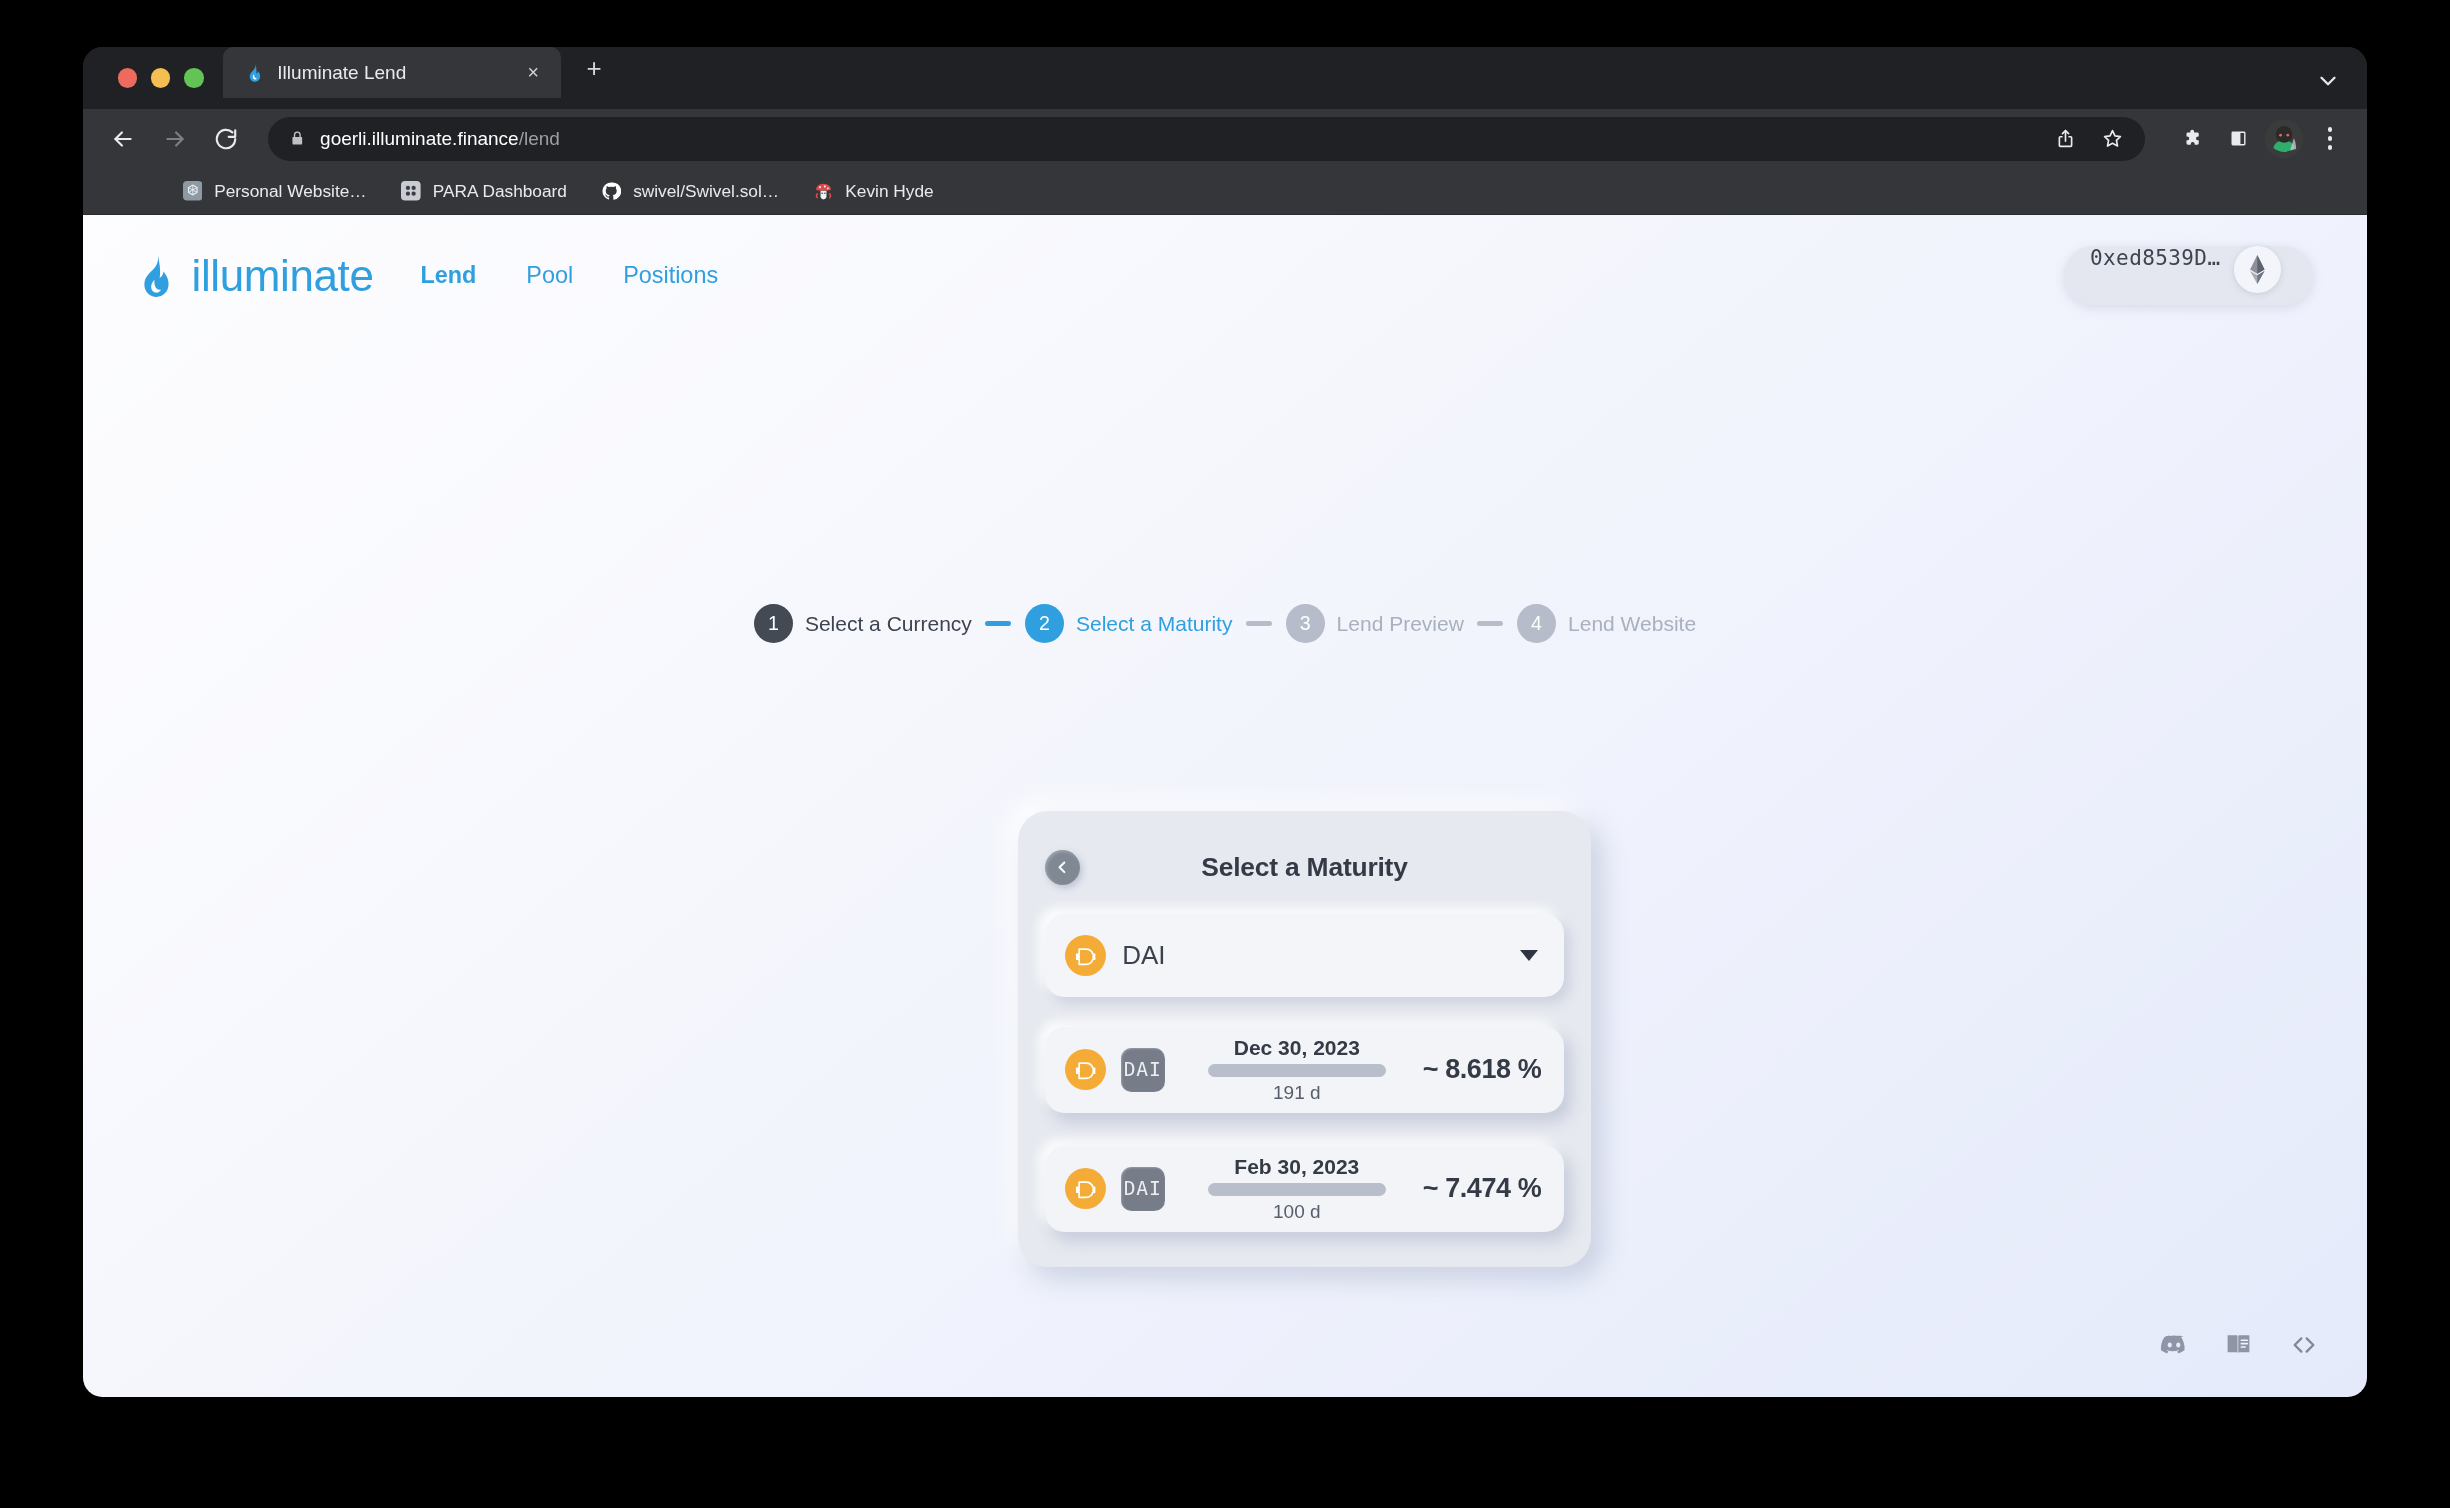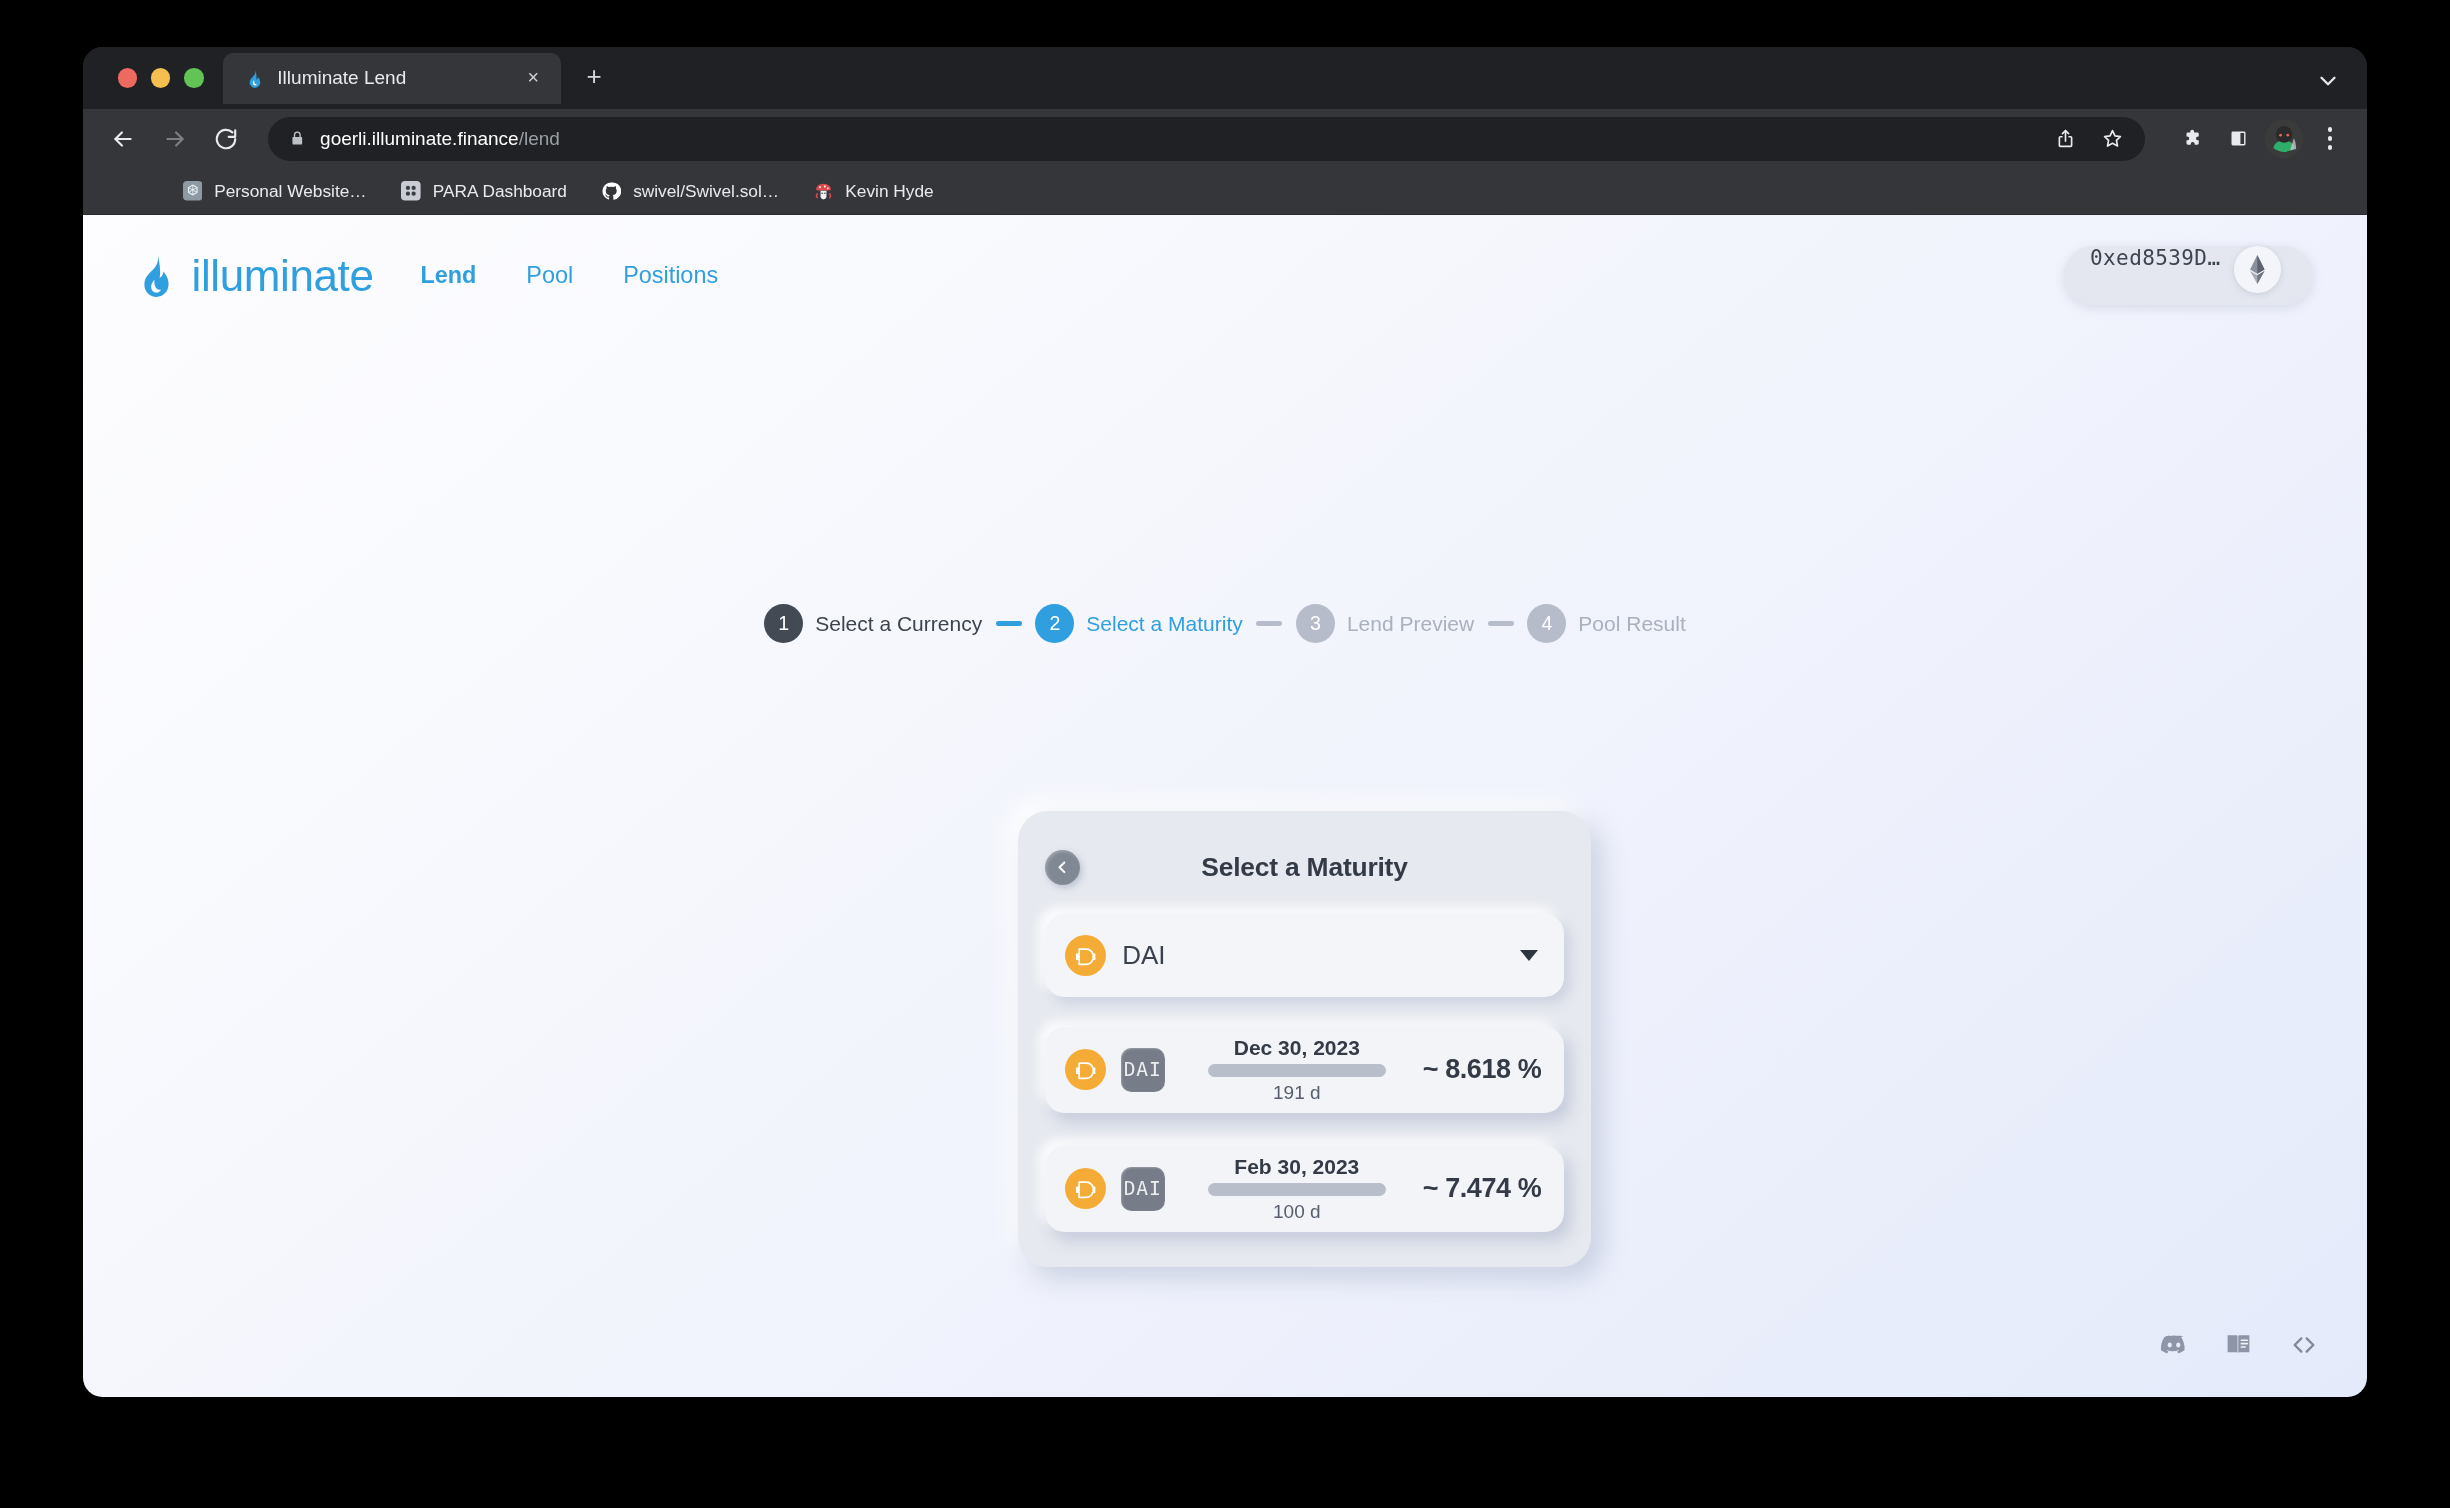--- a/index.html
+++ b/index.html
@@ -24,21 +24,21 @@
     overflow: hidden;
     box-shadow: 0 13.6px 45px rgba(0,0,0,0.55);
   }
 
   
   .tab-strip {
     position: relative;
     height: 62px;
     background: #202124;
     display: flex;
-    align-items: center;
+    align-items: flex-start;
     padding-left: 22.6px;
   }
   .traffic-lights {
     display: flex;
     align-items: center;
     gap: 13.6px;
     height: 62px;
     padding: 0 19.6px 0 12px;
   }
   .dot { width: 19.6px; height: 19.6px; border-radius: 50%; }
@@ -615,21 +615,21 @@
         <span class="step-label">Select a Maturity</span>
       </div>
       <span class="step-sep sep-2"></span>
       <div class="step step-3">
         <span class="step-num">3</span>
         <span class="step-label">Lend Preview</span>
       </div>
       <span class="step-sep sep-3"></span>
       <div class="step step-4">
         <span class="step-num">4</span>
-        <span class="step-label">Pool Result</span>
+        <span class="step-label">Lend Website</span>
       </div>
     </div>
 
     <div class="card">
       <div class="card-head">
         <span class="back-btn">
           <svg width="16.6" height="16.6" viewBox="0 0 24 24" fill="none" stroke="#ffffff" stroke-width="2.8" stroke-linecap="round" stroke-linejoin="round">
               <polyline points="15 5 8 12 15 19"></polyline>
             </svg>
         </span>

